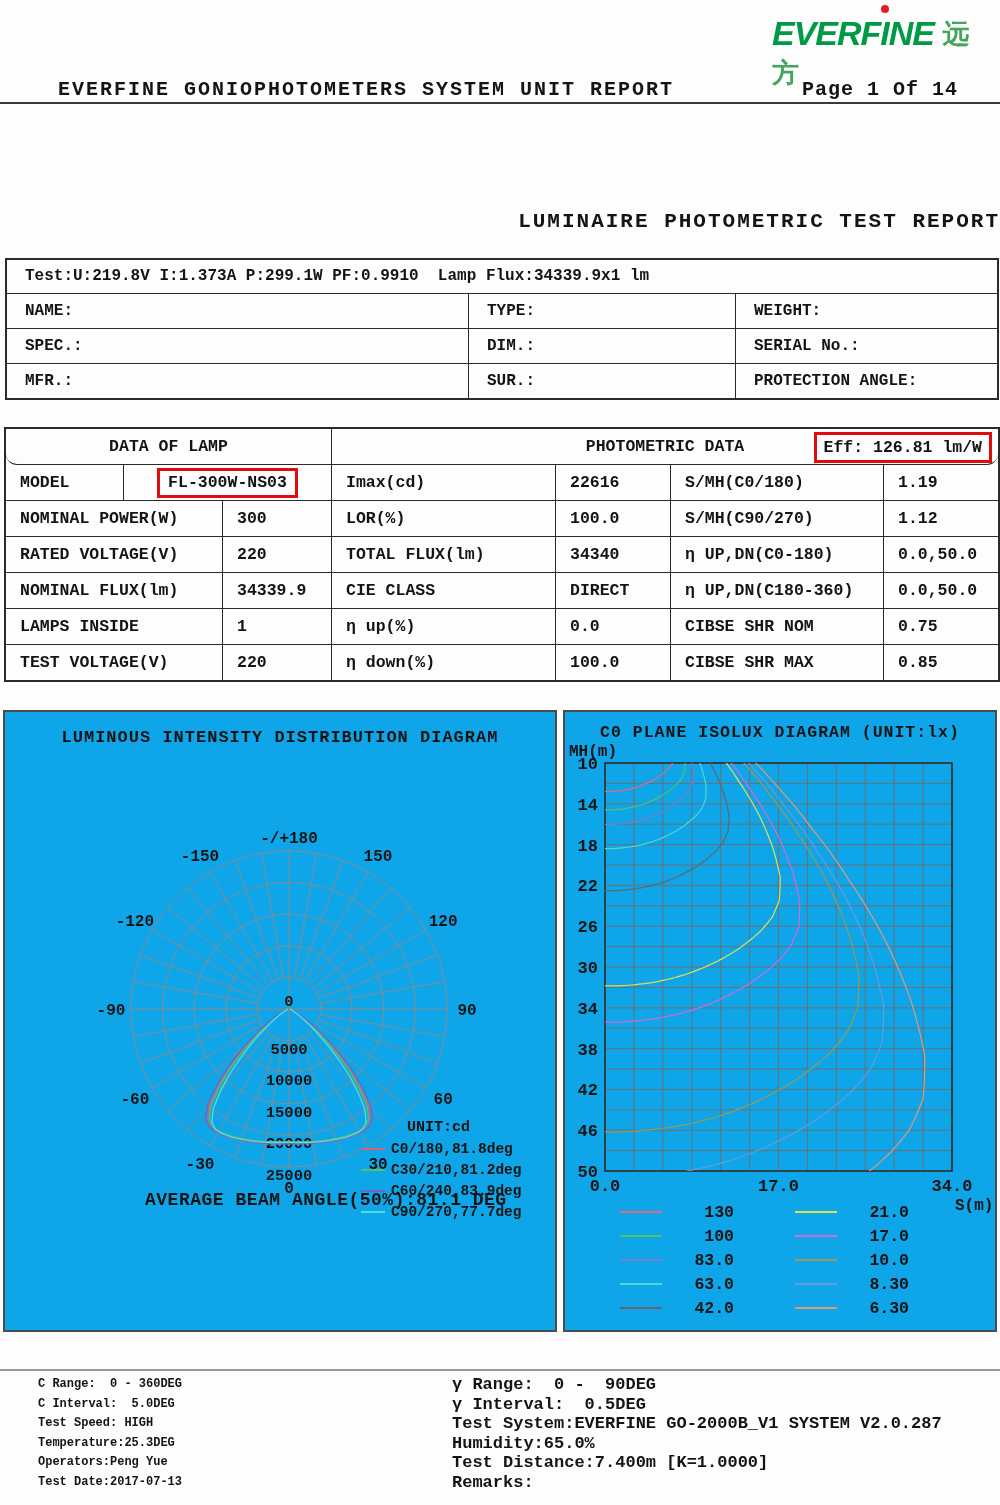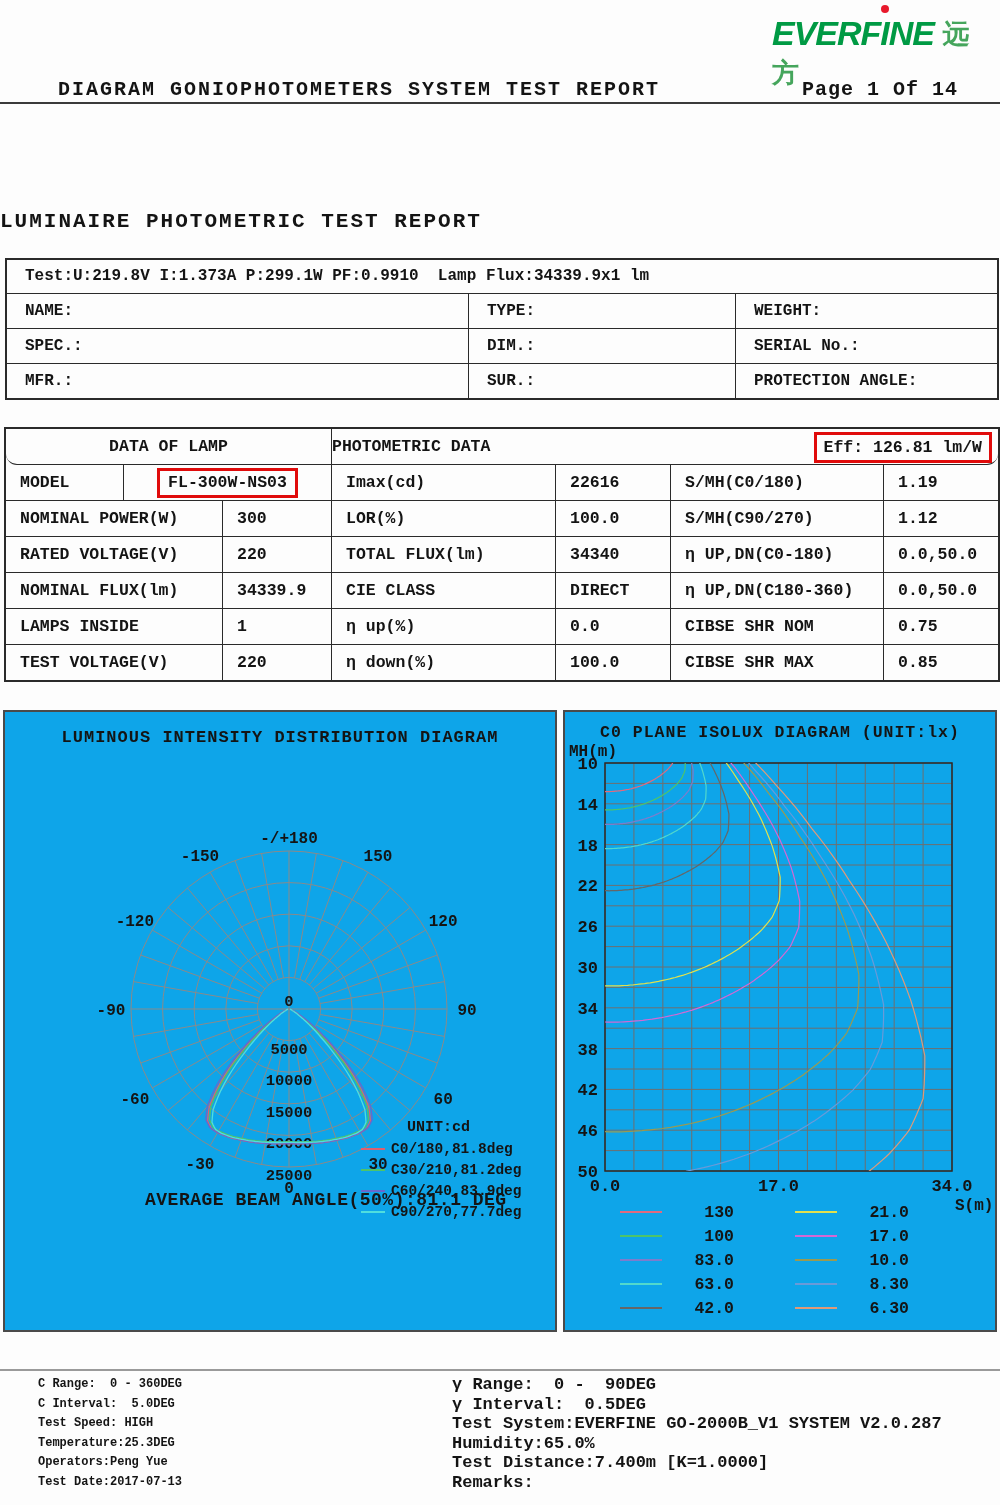--- a/index.html
+++ b/index.html
@@ -13,41 +13,41 @@
   #logo{top:14px;left:772px;width:220px;height:52px;font-family:"Liberation Sans",sans-serif;
         font-style:italic;font-weight:900;font-size:34px;color:#009a44;letter-spacing:-1px;}
   #logo .cjk{font-style:normal;font-weight:700;font-size:27px;color:#45a55c;letter-spacing:0;vertical-align:2px;}
   .logo-i{position:relative;display:inline-block;}
   .logo-i::after{content:"";position:absolute;left:55%;transform:translateX(-50%);top:-9px;
         width:8px;height:8px;border-radius:50%;background:#e8192c;}
   #hdr-line{top:78px;left:58px;font-size:20px;letter-spacing:2px;}
   #hdr-page{top:78px;left:802px;font-size:20px;letter-spacing:1px;}
   #hdr-rule{top:102px;left:0;width:1000px;height:2px;background:#3a3a3a;}
 
-  #report-title{top:210px;left:0;width:1000px;text-align:left;font-size:21px;letter-spacing:2px;}
+  #report-title{top:210px;left:0;width:1000px;text-align:right;font-size:21px;letter-spacing:2px;}
 
   
   #info-table{top:258px;left:5px;width:990px;border:2px solid #2a2a2a;background:#fdfdfd;}
   #info-test{height:33px;line-height:33px;border-bottom:1px solid #2a2a2a;font-size:16px;padding-left:18px;}
   .info-row{display:flex;height:34px;border-bottom:1px solid #2a2a2a;}
   .info-row:last-child{border-bottom:none;}
   .info-cell{border-right:1px solid #2a2a2a;line-height:34px;font-size:16px;padding-left:18px;box-sizing:border-box;}
   .info-cell:nth-child(1){width:462px;}
   .info-cell:nth-child(2){width:267px;}
   .info-cell:nth-child(3){flex:1;border-right:none;}
 
   
   #data-table{top:427px;left:4px;width:992px;border:2px solid #2a2a2a;background:#fdfdfd;font-size:16.5px;}
   .dt-row{display:flex;height:35px;border-bottom:1px solid #2a2a2a;}
   .dt-row:last-child{border-bottom:none;}
   .dt-cell{border-right:1px solid #2a2a2a;line-height:35px;padding-left:14px;box-sizing:border-box;overflow:hidden;}
   .dt-cell.last{border-right:none;}
   #dt-header{position:relative;border-radius:11px;}
   #dt-h-left{width:326px;text-align:center;padding-left:0;}
-  #dt-h-right{flex:1;padding-left:0;border-right:none;}
+  #dt-h-right{flex:1;text-align:center;padding-left:0;border-right:none;}
   #eff-badge{position:absolute;right:6px;top:3px;border:3px solid #e00b0b;padding:0 7px;height:25px;
              line-height:25px;font-size:16.5px;}
   .w-l1{width:217px;} .w-l2{width:109px;}
   .w-r1{width:224px;} .w-r2{width:115px;} .w-r3{width:213px;}
   .w-m1{width:118px;} .w-m2{width:208px;text-align:center;padding-left:0;}
   #model-box{display:inline-block;border:3px solid #e00b0b;padding:0 8px;height:24px;line-height:24px;margin-top:3px;}
 
   
   .panel{border:2px solid #4a4a4a;background:#0ea5e9;}
   #polar-panel{top:710px;left:3px;width:550px;height:618px;}
@@ -76,21 +76,21 @@
   #footer-rule{top:1369px;left:0;width:1000px;height:2px;background:#9a9a9a;}
   #footer-left{top:1375px;left:38px;font-size:12px;line-height:19.5px;}
   #footer-right{top:1375px;left:452px;font-size:17px;line-height:19.5px;}
 </style>
 </head>
 <body>
 
 <div id="page">
 
   <div id="logo" class="abs"><span>EVERF</span><span class="logo-i">I</span><span>NE</span> <span class="cjk">远方</span></div>
-  <div id="hdr-line" class="abs mono">DIAGRAM GONIOPHOTOMETERS SYSTEM TEST REPORT</div>
+  <div id="hdr-line" class="abs mono">EVERFINE GONIOPHOTOMETERS SYSTEM UNIT REPORT</div>
   <div id="hdr-page" class="abs mono">Page 1 Of 14</div>
   <div id="hdr-rule" class="abs"></div>
 
   <div id="report-title" class="abs mono">LUMINAIRE PHOTOMETRIC TEST REPORT</div>
 
   <div id="info-table" class="abs mono">
     <div id="info-test" class="pre">Test:U:219.8V I:1.373A P:299.1W PF:0.9910  Lamp Flux:34339.9x1 lm</div>
     <div class="info-row">
       <div class="info-cell">NAME:</div>
       <div class="info-cell">TYPE:</div>

